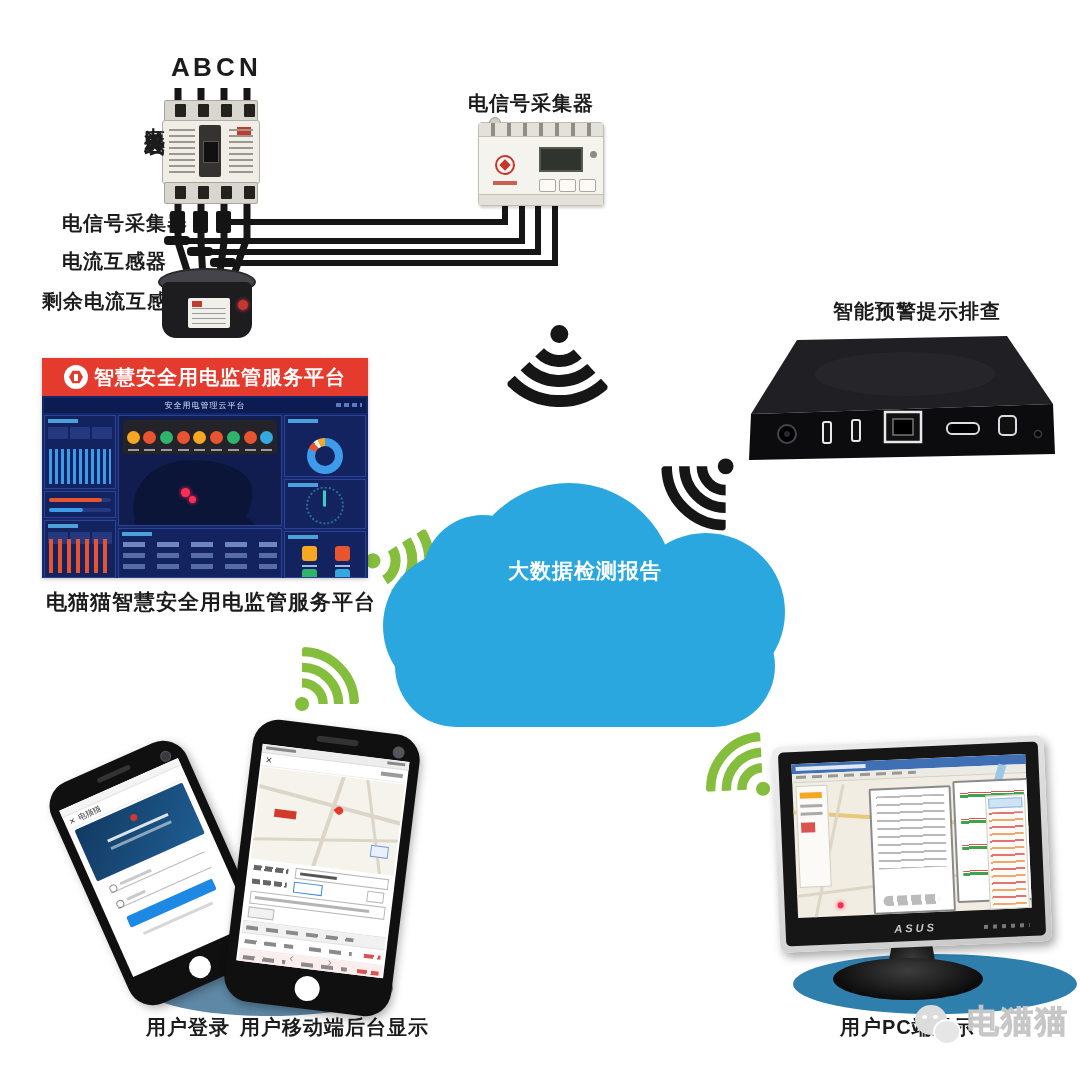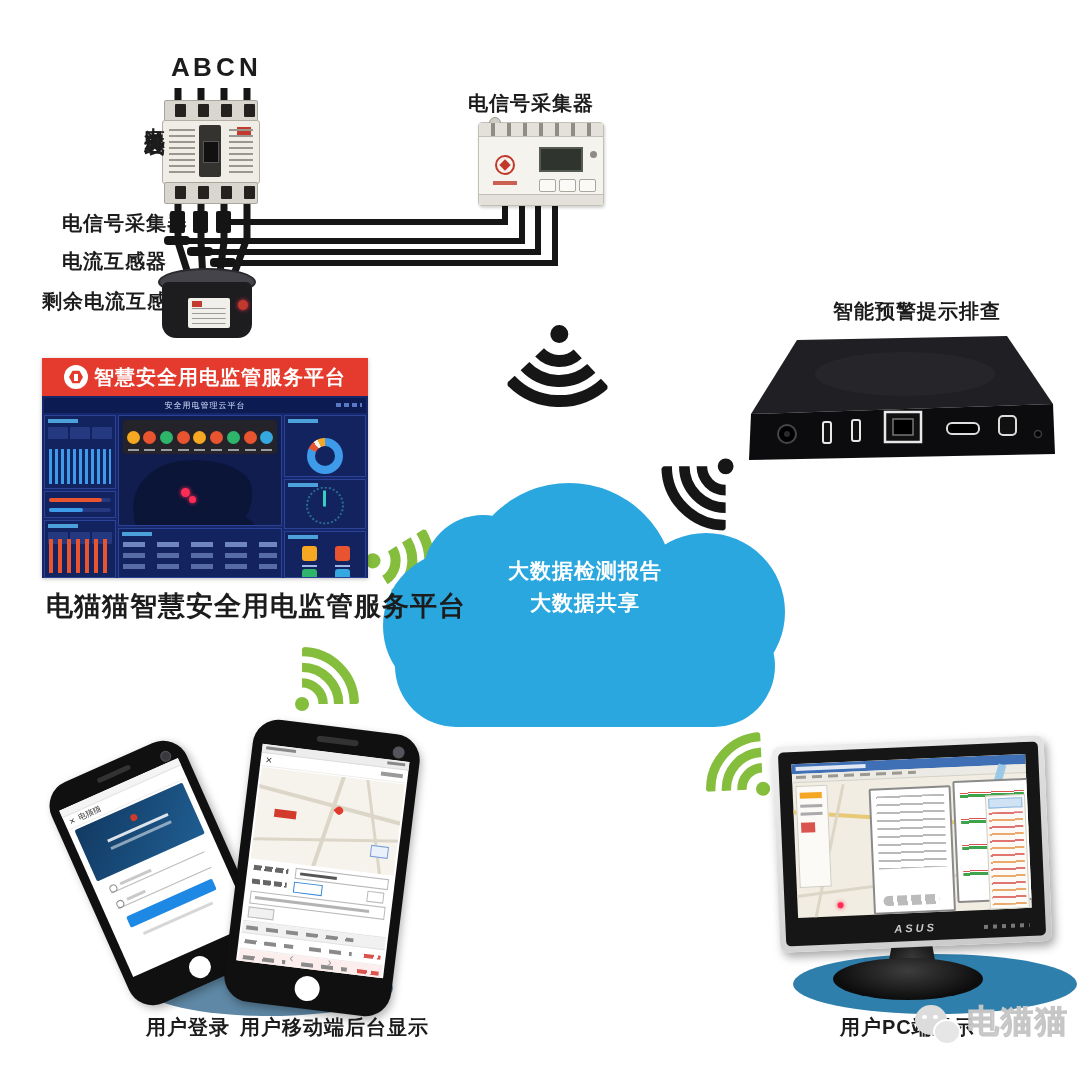--- a/index.html
+++ b/index.html
@@ -336,21 +336,21 @@
               <span class="sq" style="background:#f7a823;"></span>
                 <span class="sq" style="background:#e8542f;"></span>
               <span class="sq" style="background:#2fb56b;"></span>
                 <span class="sq" style="background:#35a8e0;"></span>
             </div>
           </div>
         </div>
       </div>
     </div>
   </div>
-  <div class="caption" style="left:46px;top:588px;font-size:27px;">电猫猫智慧安全用电监管服务平台</div>
+  <div class="caption" style="left:46px;top:588px;font-size:21px;">电猫猫智慧安全用电监管服务平台</div>
 
   <div class="wifi" style="left:508px;top:322px;width:100px;height:100px;transform:rotate(182deg);color:#161616;">
     <svg viewBox="0 0 100 100">
         <circle cx="50" cy="88" r="9" fill="currentColor"></circle>
         <path d="M30.9 68.9 A27 27 0 0 1 69.1 68.9" stroke="currentColor" stroke-width="12" fill="none"></path>
         <path d="M16.8 54.8 A47 47 0 0 1 83.2 54.8" stroke="currentColor" stroke-width="12" fill="none"></path>
         <path d="M2.6 40.6 A67 67 0 0 1 97.4 40.6" stroke="currentColor" stroke-width="12" fill="none"></path>
       </svg>
   </div>
   <div class="wifi" style="left:658px;top:446px;width:88px;height:88px;transform:rotate(225deg);color:#161616;">
@@ -387,21 +387,20 @@
   </div>
 
   <div class="cloud">
     <span class="c" style="left:88px;top:28px;width:212px;height:212px;"></span>
     <span class="c" style="left:8px;top:96px;width:150px;height:150px;"></span>
     <span class="c" style="left:252px;top:78px;width:158px;height:158px;"></span>
     <span class="c" style="left:48px;top:60px;width:120px;height:120px;"></span>
     <span class="base"></span>
     <div class="cloud-text">
       <div>大数据检测报告</div>
-      <div>大数据共享</div>
     </div>
   </div>
 
   <div class="shadow-ellipse" style="left:145px;top:960px;width:248px;height:56px;background:#5e88a5;"></div>
 
   <div class="phone" style="left:84px;top:752px;width:148px;height:242px;transform:rotate(-24deg);">
     <span class="slot" style="top:10px;width:36px;height:5px;"></span>
     <span class="cam" style="right:14px;top:12px;width:9px;height:9px;"></span>
     <div class="screen" style="left:9px;top:24px;right:9px;bottom:36px;">
       <div style="height:7px;background:#f4f4f4;border-bottom:1px solid #e4e4e4;"></div>

